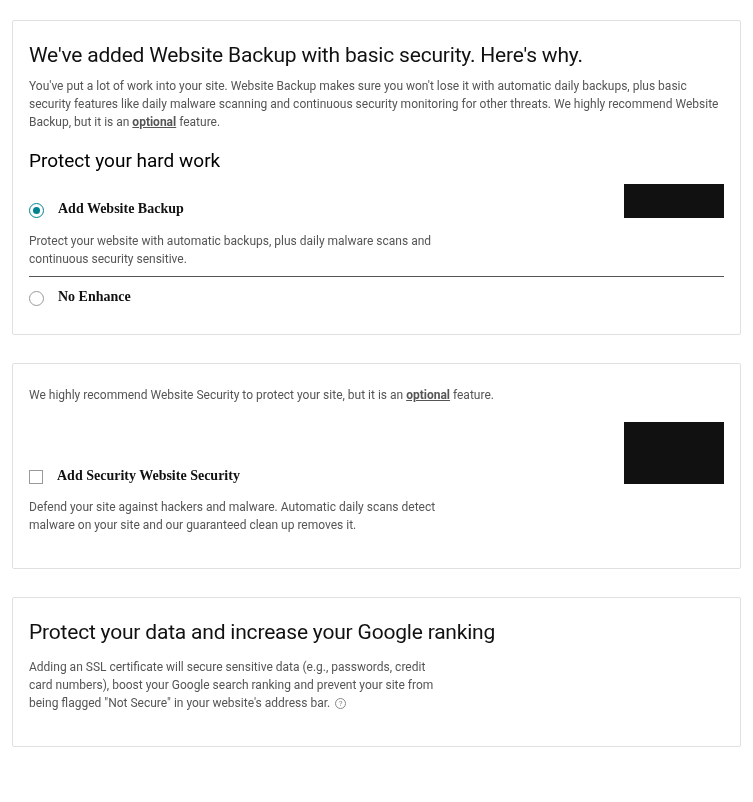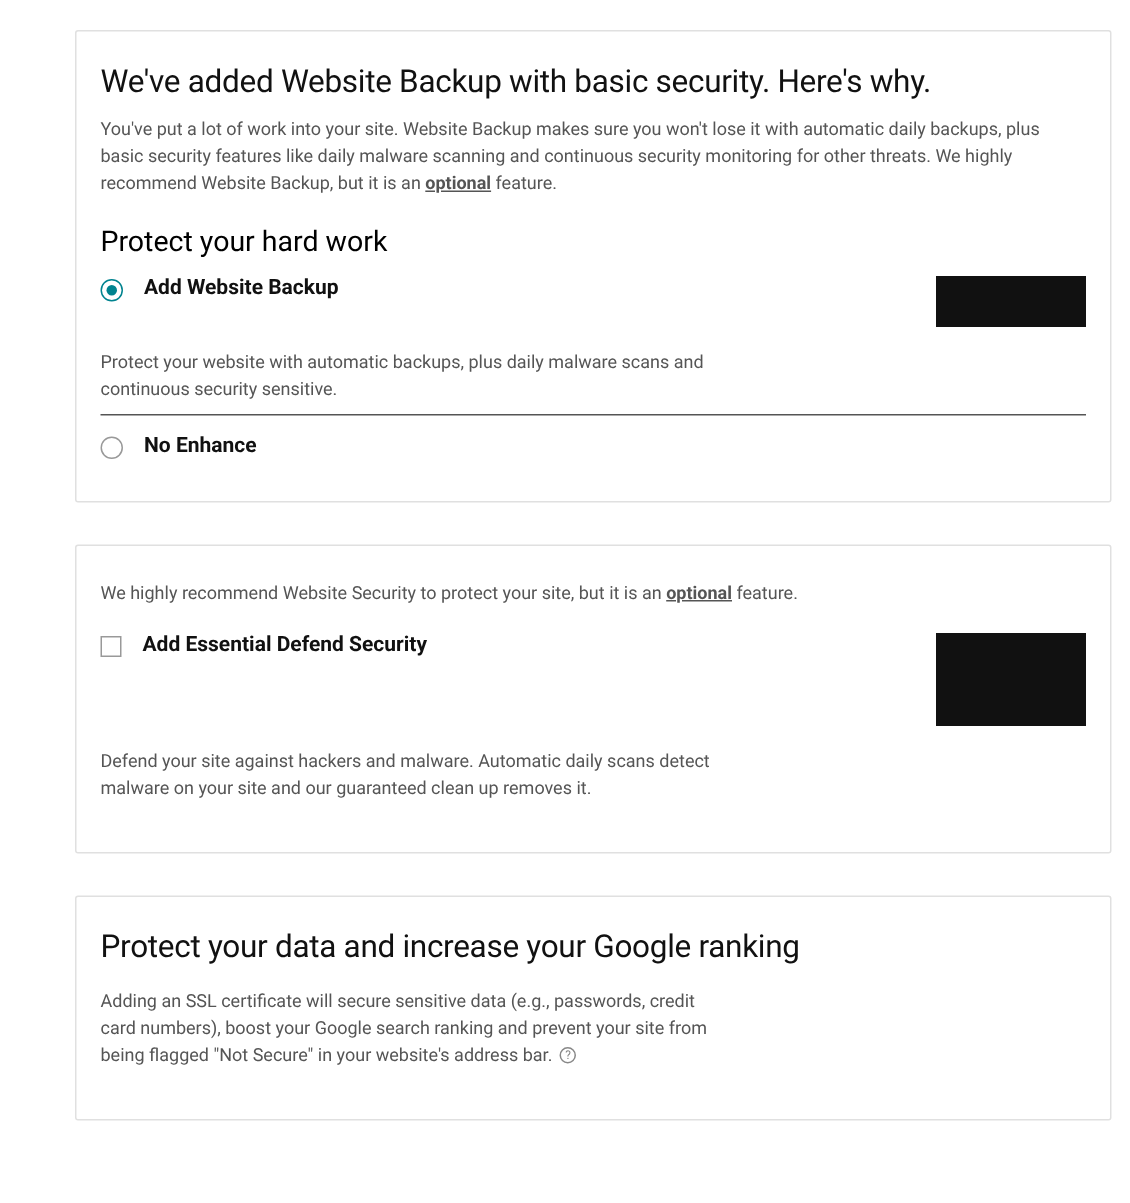--- a/index.html
+++ b/index.html
@@ -8,21 +8,20 @@
       background: #fff;
       padding: 20px 12px;
       width: 753px;
     }
     .card {
       border: 1px solid #e0e0e0;
       border-radius: 2px;
       padding: 22px 16px 28px 16px;
       margin-bottom: 28px;
       background: #fff;
-      margin-left: 38px;
     }
     .card-title {
       font-size: 21px;
       font-weight: 400;
       color: #111;
       margin-bottom: 10px;
       letter-spacing: -0.2px;
     }
     .card-desc {
       font-size: 12px;
@@ -32,23 +31,24 @@
     }
     .card-desc strong { font-weight: 700; text-decoration: underline; }
     .subhead {
       font-size: 19px;
       font-weight: 400;
       color: #000000;
       margin-bottom: 12px;
     }
     .option-row {
       display: flex;
-      align-items: flex-start;
+      align-items: flex-end;
       gap: 14px;
       position: relative;
+      font-family: Liberation Serif, serif;
     }
     .option-left {
       flex: 1;
       display: flex;
       align-items: flex-start;
       gap: 14px;
     }
     .radio {
       width: 15px;
       height: 15px;
@@ -153,21 +153,21 @@
 
 <div class="card">
   <p class="card-desc">
     <span>We highly recommend Website Security to protect your site, but it is an </span><strong>optional</strong><span> feature.</span>
   </p>
 
   <div class="option-block">
     <div class="option-row">
       <div class="option-left">
         <span class="checkbox"></span>
-        <span class="option-label">Add Essential Defend Security</span>
+        <span class="option-label">Add Security Website Security</span>
       </div>
       <div class="price-block card2"></div>
     </div>
     <p class="option-desc">Defend your site against hackers and malware. Automatic daily scans detect malware on your site and our guaranteed clean up removes it.</p>
   </div>
 </div>
 
 <div class="card">
   <h2 class="card-title">Protect your data and increase your Google ranking</h2>
 

